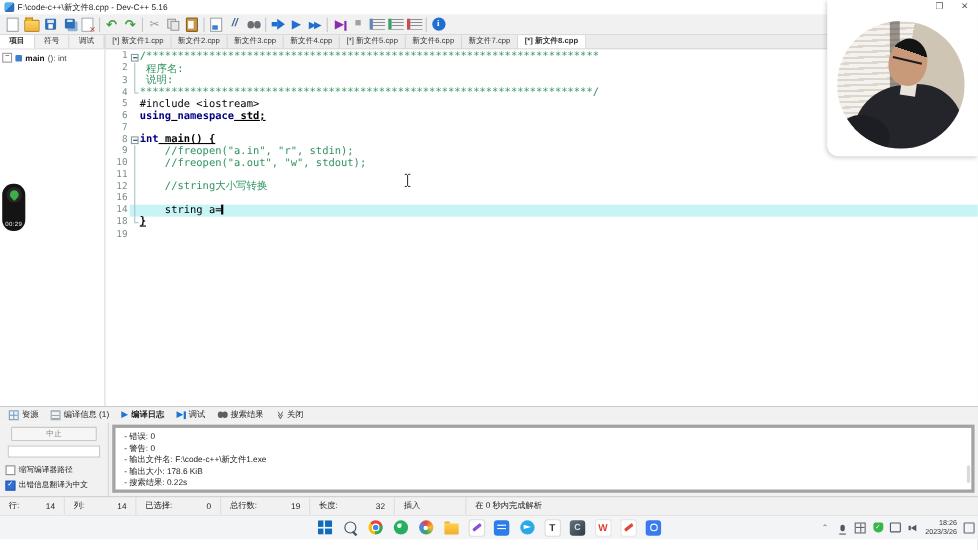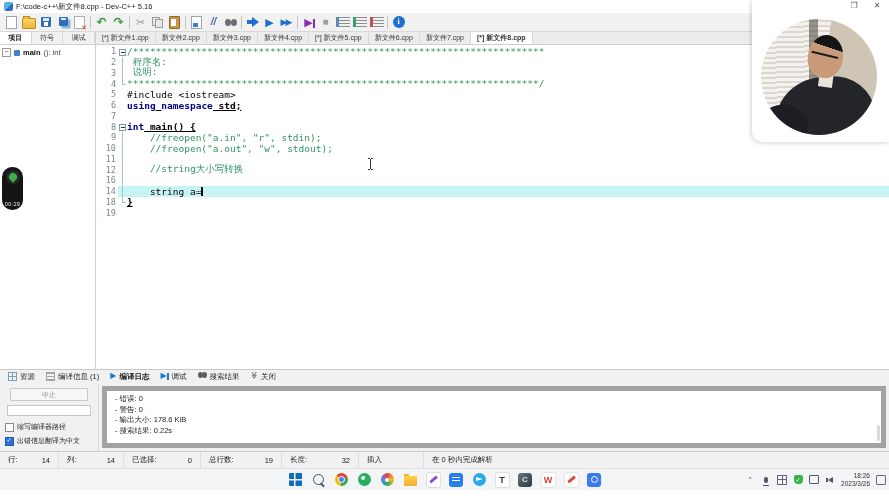--- a/index.html
+++ b/index.html
@@ -96,21 +96,21 @@
 
   
   .ibeam{position:absolute;left:367px;top:158px;width:7px;height:12px;z-index:30;}
   .ibeam i{position:absolute;background:#3a3a3a;}
   .ibeam .stem{left:3px;top:1px;width:1px;height:10px;}
   .ibeam .t1{left:1px;top:0;width:2px;height:1px;} .ibeam .t2{left:4px;top:0;width:2px;height:1px;}
   .ibeam .b1{left:1px;bottom:0;width:2px;height:1px;} .ibeam .b2{left:4px;bottom:0;width:2px;height:1px;}
 
   
   .bottombar{height:14px;background:#f1f1f1;border-top:1px solid #c9c9c9;display:flex;align-items:center;font-size:7.5px;padding-left:4px;gap:3px;}
-  .btab{display:flex;align-items:flex-start;gap:3px;padding:0 4px;color:#222;}
+  .btab{display:flex;align-items:center;gap:3px;padding:0 4px;color:#222;}
   .btab.active{font-weight:bold;}
   .bi{display:inline-flex;align-items:center;justify-content:center;font-size:8px;line-height:1;}
   .bi-grid{width:7px;height:7px;border:1px solid #7aa0c0;
     background:linear-gradient(#7aa0c0,#7aa0c0) center/100% 1px no-repeat,linear-gradient(#7aa0c0,#7aa0c0) center/1px 100% no-repeat;}
   .bi-list{width:7px;height:7px;border:1px solid #9aa7ad;
     background:repeating-linear-gradient(180deg,#9aa7ad 0 1px,transparent 1px 3px);}
   .bi-play{color:#1b74d6;}
   .bi-playbar{color:#1b74d6;position:relative;padding-right:2px;}
   .bi-playbar::after{content:"";position:absolute;right:0;top:1px;width:1.5px;height:7px;background:#1b74d6;}
   .bi-find{width:9px;height:7px;position:relative;}
@@ -119,21 +119,21 @@
   .bi-chev{transform:rotate(90deg);color:#556;font-size:7px;font-weight:bold;}
 
   .bottomcontent{height:67px;background:#f1f1f1;display:flex;}
   .bleft{width:92px;flex:0 0 92px;padding:3px 3px 0;font-size:7px;border-right:1px solid #d8d8d8;}
   .abort-btn{width:76px;height:11px;margin:1px auto 4px;background:#f6f6f6;border:1px solid #c9c9c9;color:#8a8a8a;text-align:center;line-height:11px;border-radius:1px;}
   .pbar{width:82px;height:9px;margin:0 auto 6px;background:#fff;border:1px solid #c9c9c9;}
   .cbrow{display:flex;align-items:center;gap:3px;margin:4px 0 0 2px;color:#222;}
   .cb{width:7px;height:7px;flex:0 0 7px;border:1px solid #8a8a8a;background:#fff;position:relative;}
   .cb.checked{background:#2f6fd6;border-color:#2558ac;}
   .cb.checked::after{content:"✓";position:absolute;left:0.5px;top:-1.5px;color:#fff;font-size:6.5px;}
-  .blog{flex:1;background:#fff;border:5px solid #a3a3a3;margin:2px 3px 3px;font-size:7.5px;padding:3px 0 0 8px;position:relative;overflow:hidden;}
+  .blog{flex:1;background:#fff;border:3px solid #a3a3a3;margin:2px 3px 3px;font-size:7.5px;padding:3px 0 0 8px;position:relative;overflow:hidden;}
   .logline{line-height:10.6px;color:#222;white-space:pre;}
   .blog-scroll{position:absolute;right:1px;top:34px;width:3px;height:16px;background:#d9d9d9;border-radius:2px;}
 
   
   .statusbar{height:16px;background:#f1f1f1;border-top:1px solid #cfcfcf;display:flex;font-size:7.5px;align-items:stretch;color:#222;}
   .scell{display:flex;align-items:center;justify-content:space-between;padding:0 8px;border-right:1px solid #dedede;}
   .scell .v{margin-left:6px;}
   .scell:nth-child(1){width:42px;} .scell:nth-child(2){width:48px;} .scell:nth-child(3){width:60px;}
   .scell:nth-child(4){width:64px;} .scell:nth-child(5){width:60px;} .scell:nth-child(6){width:48px;justify-content:flex-start;}
   .scell:last-child{flex:1;border-right:none;justify-content:flex-start;}
@@ -476,20 +476,21 @@
           <div class="cbrow">
             <span class="cb checked"></span>
             <span>出错信息翻译为中文</span>
           </div>
         </div>
     </div>
     <div class="blog">
       <div id="log-holder">
           <div class="logline">- 错误: 0</div>
           <div class="logline">- 警告: 0</div>
+          <div class="logline">- 输出文件名: F:\code-c++\新文件1.exe</div>
           <div class="logline">- 输出大小: 178.6 KiB</div>
           <div class="logline">- 搜索结果: 0.22s</div>
         </div>
       <div class="blog-scroll"></div>
     </div>
   </div>
 
   <div class="statusbar">
       <span class="scell">
         <span class="l">行:</span>

